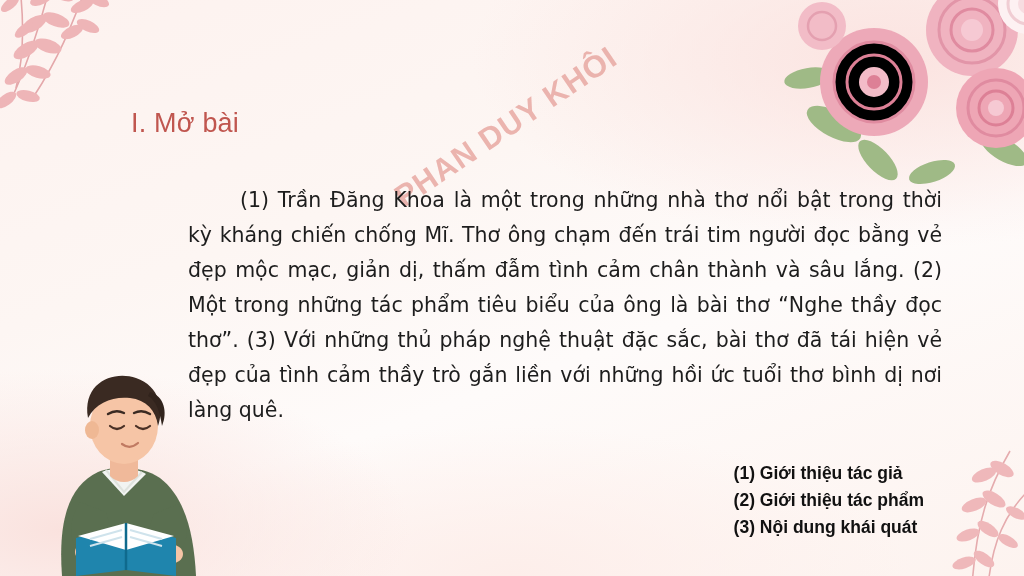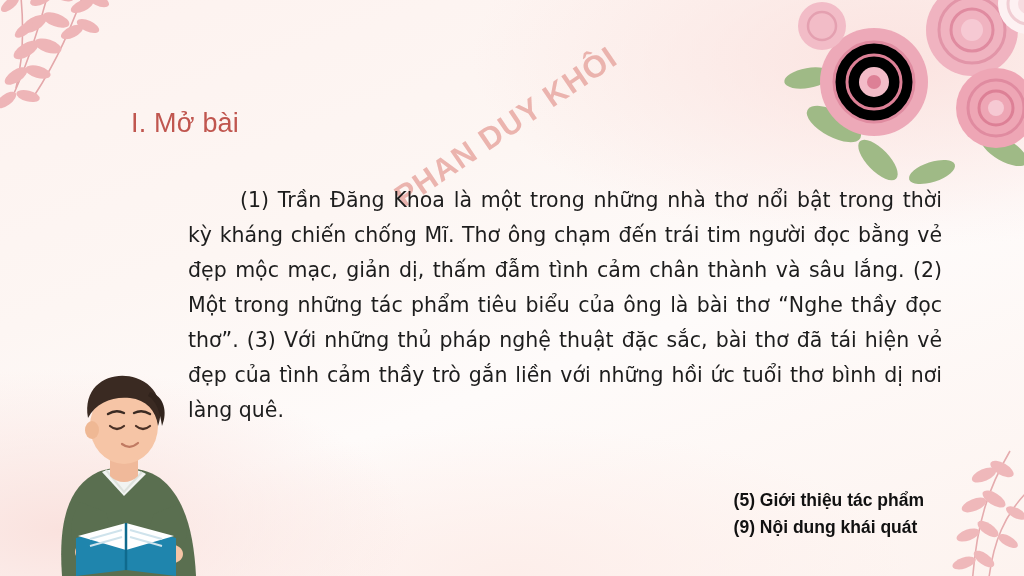--- a/index.html
+++ b/index.html
@@ -253,17 +253,18 @@
     <path d="M144 213 L112 204 M144 220 L112 211" stroke="#cfe3ec" stroke-width="2"></path>
   </svg>
 
   <div class="heading">I. Mở bài</div>
 
   <div class="watermark">PHAN DUY KHÔI</div>
 
   <div class="body-text">(1) Trần Đăng Khoa là một trong những nhà thơ nổi bật trong thời kỳ kháng chiến chống Mĩ. Thơ ông chạm đến trái tim người đọc bằng vẻ đẹp mộc mạc, giản dị, thấm đẫm tình cảm chân thành và sâu lắng. (2) Một trong những tác phẩm tiêu biểu của ông là bài thơ “Nghe thầy đọc thơ”. (3) Với những thủ pháp nghệ thuật đặc sắc, bài thơ đã tái hiện vẻ đẹp của tình cảm thầy trò gắn liền với những hồi ức tuổi thơ bình dị nơi làng quê.</div>
 
   <div class="notes">
-    <div class="note-line">(5) Giới thiệu tác phẩm</div>
-    <div class="note-line">(9) Nội dung khái quát</div>
+    <div class="note-line">(1) Giới thiệu tác giả</div>
+    <div class="note-line">(2) Giới thiệu tác phẩm</div>
+    <div class="note-line">(3) Nội dung khái quát</div>
   </div>
 
 </div>
 
 </body></html>

